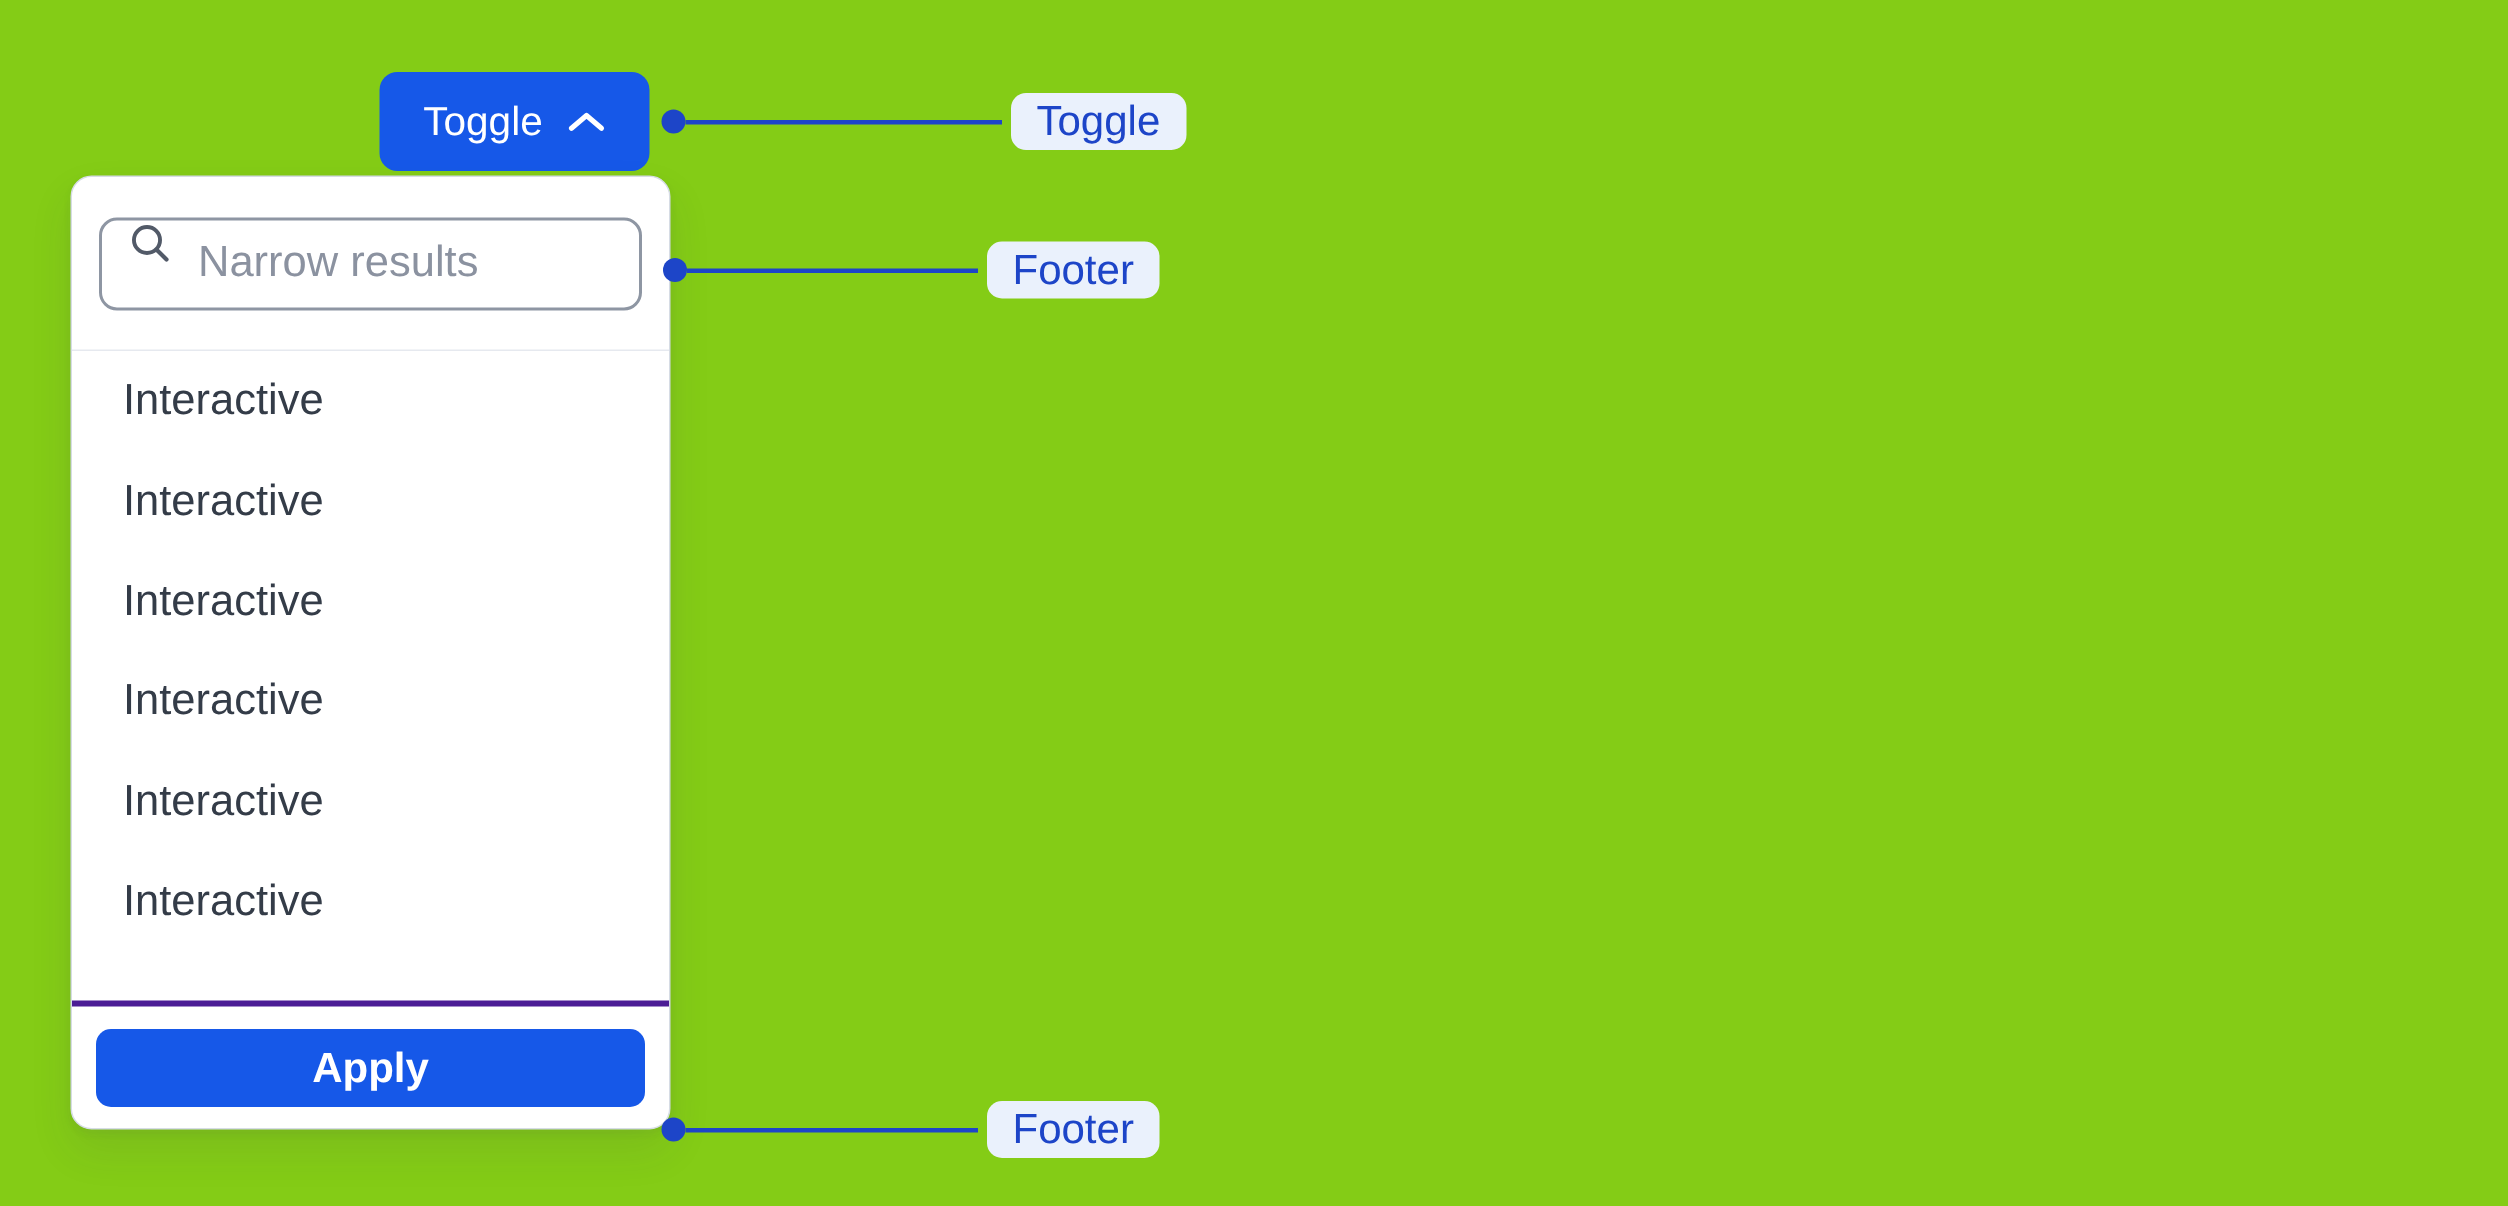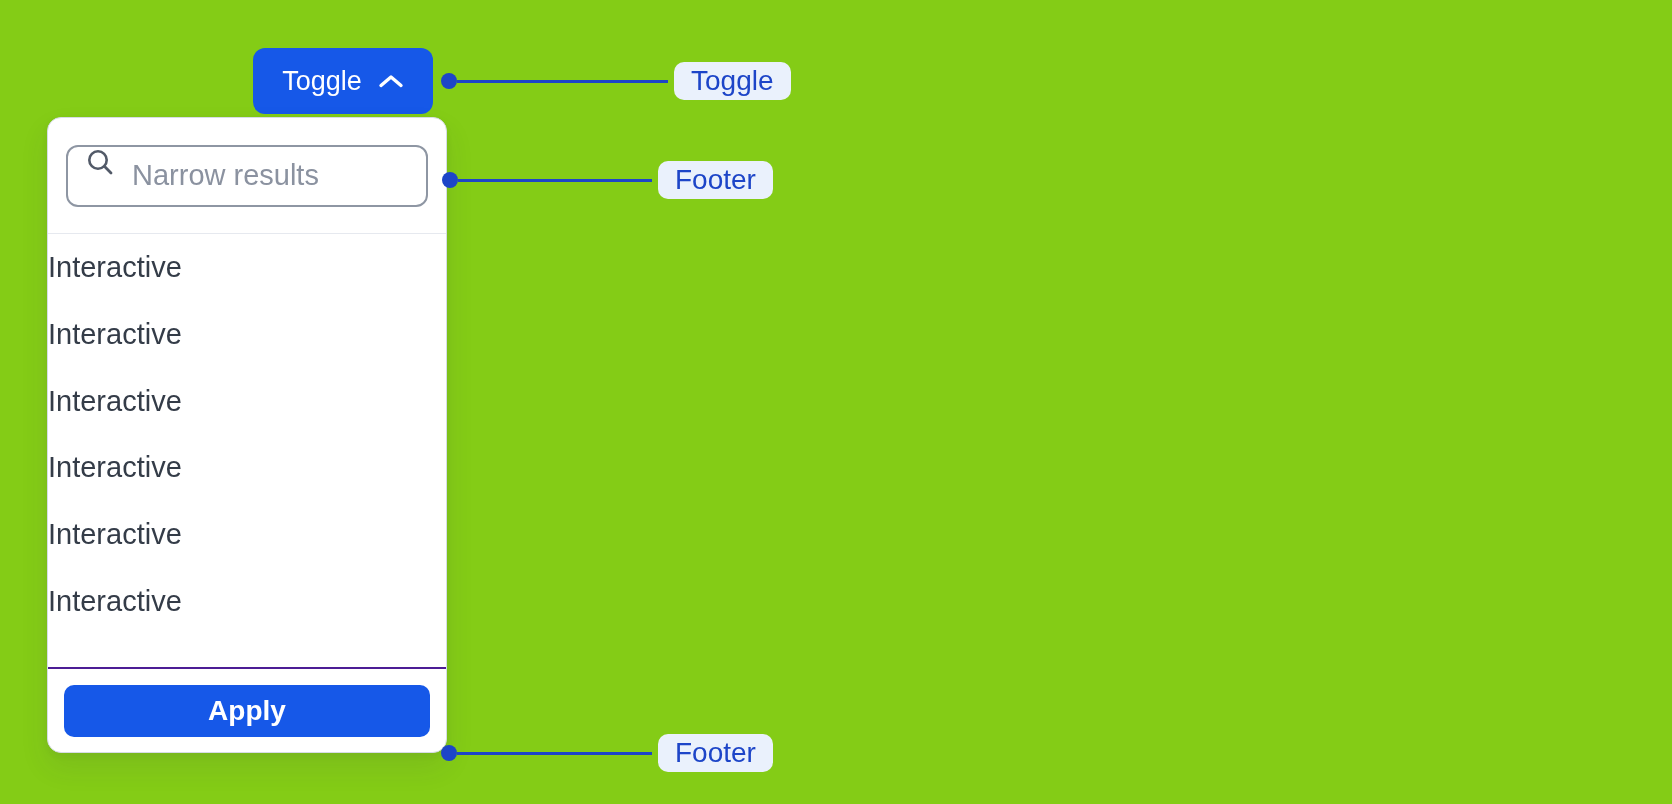--- a/index.html
+++ b/index.html
@@ -89,29 +89,30 @@
     flex: 1 1 auto;
     display: flex;
     flex-direction: column;
     overflow: hidden;
   }
 
   .list-item {
     flex: 1 1 0;
     display: flex;
     align-items: center;
+    padding-left: 34px;
     font-size: 29px;
     color: #343c48;
     cursor: pointer;
   }
 
   .panel-footer {
     flex: 0 0 85px;
     height: 85px;
-    border-top: 2px solid #4c1d95;
+    border-top: 4px solid #4c1d95;
     display: flex;
     align-items: center;
     padding: 16px 16px;
     margin-top: 32px;
   }
 
   .apply-btn {
     width: 100%;
     height: 52px;
     border: none;

